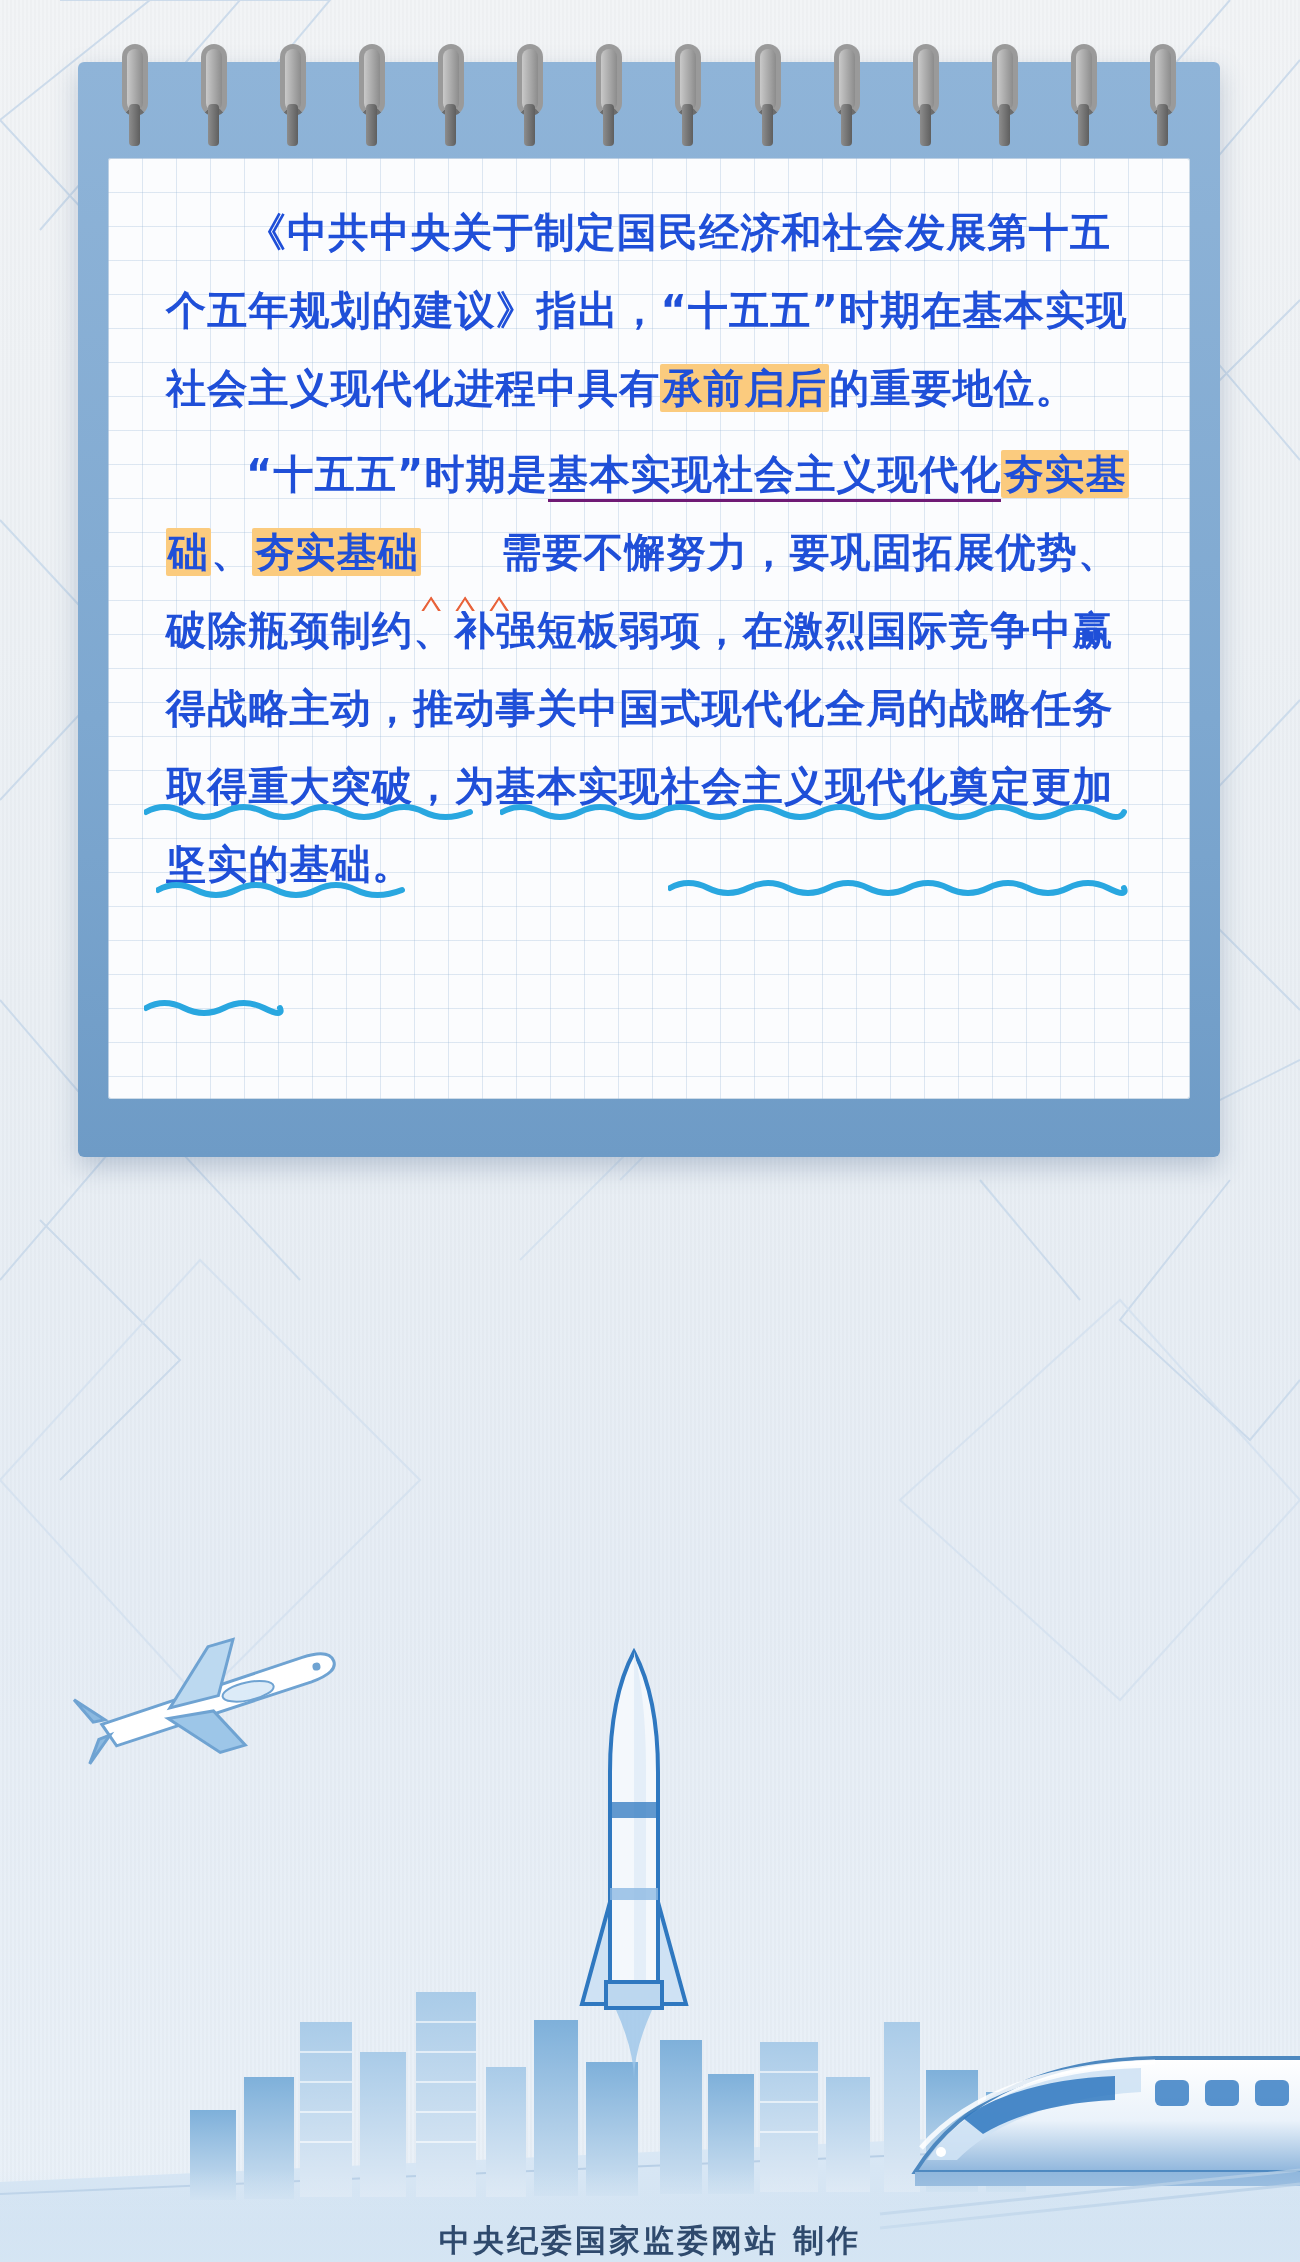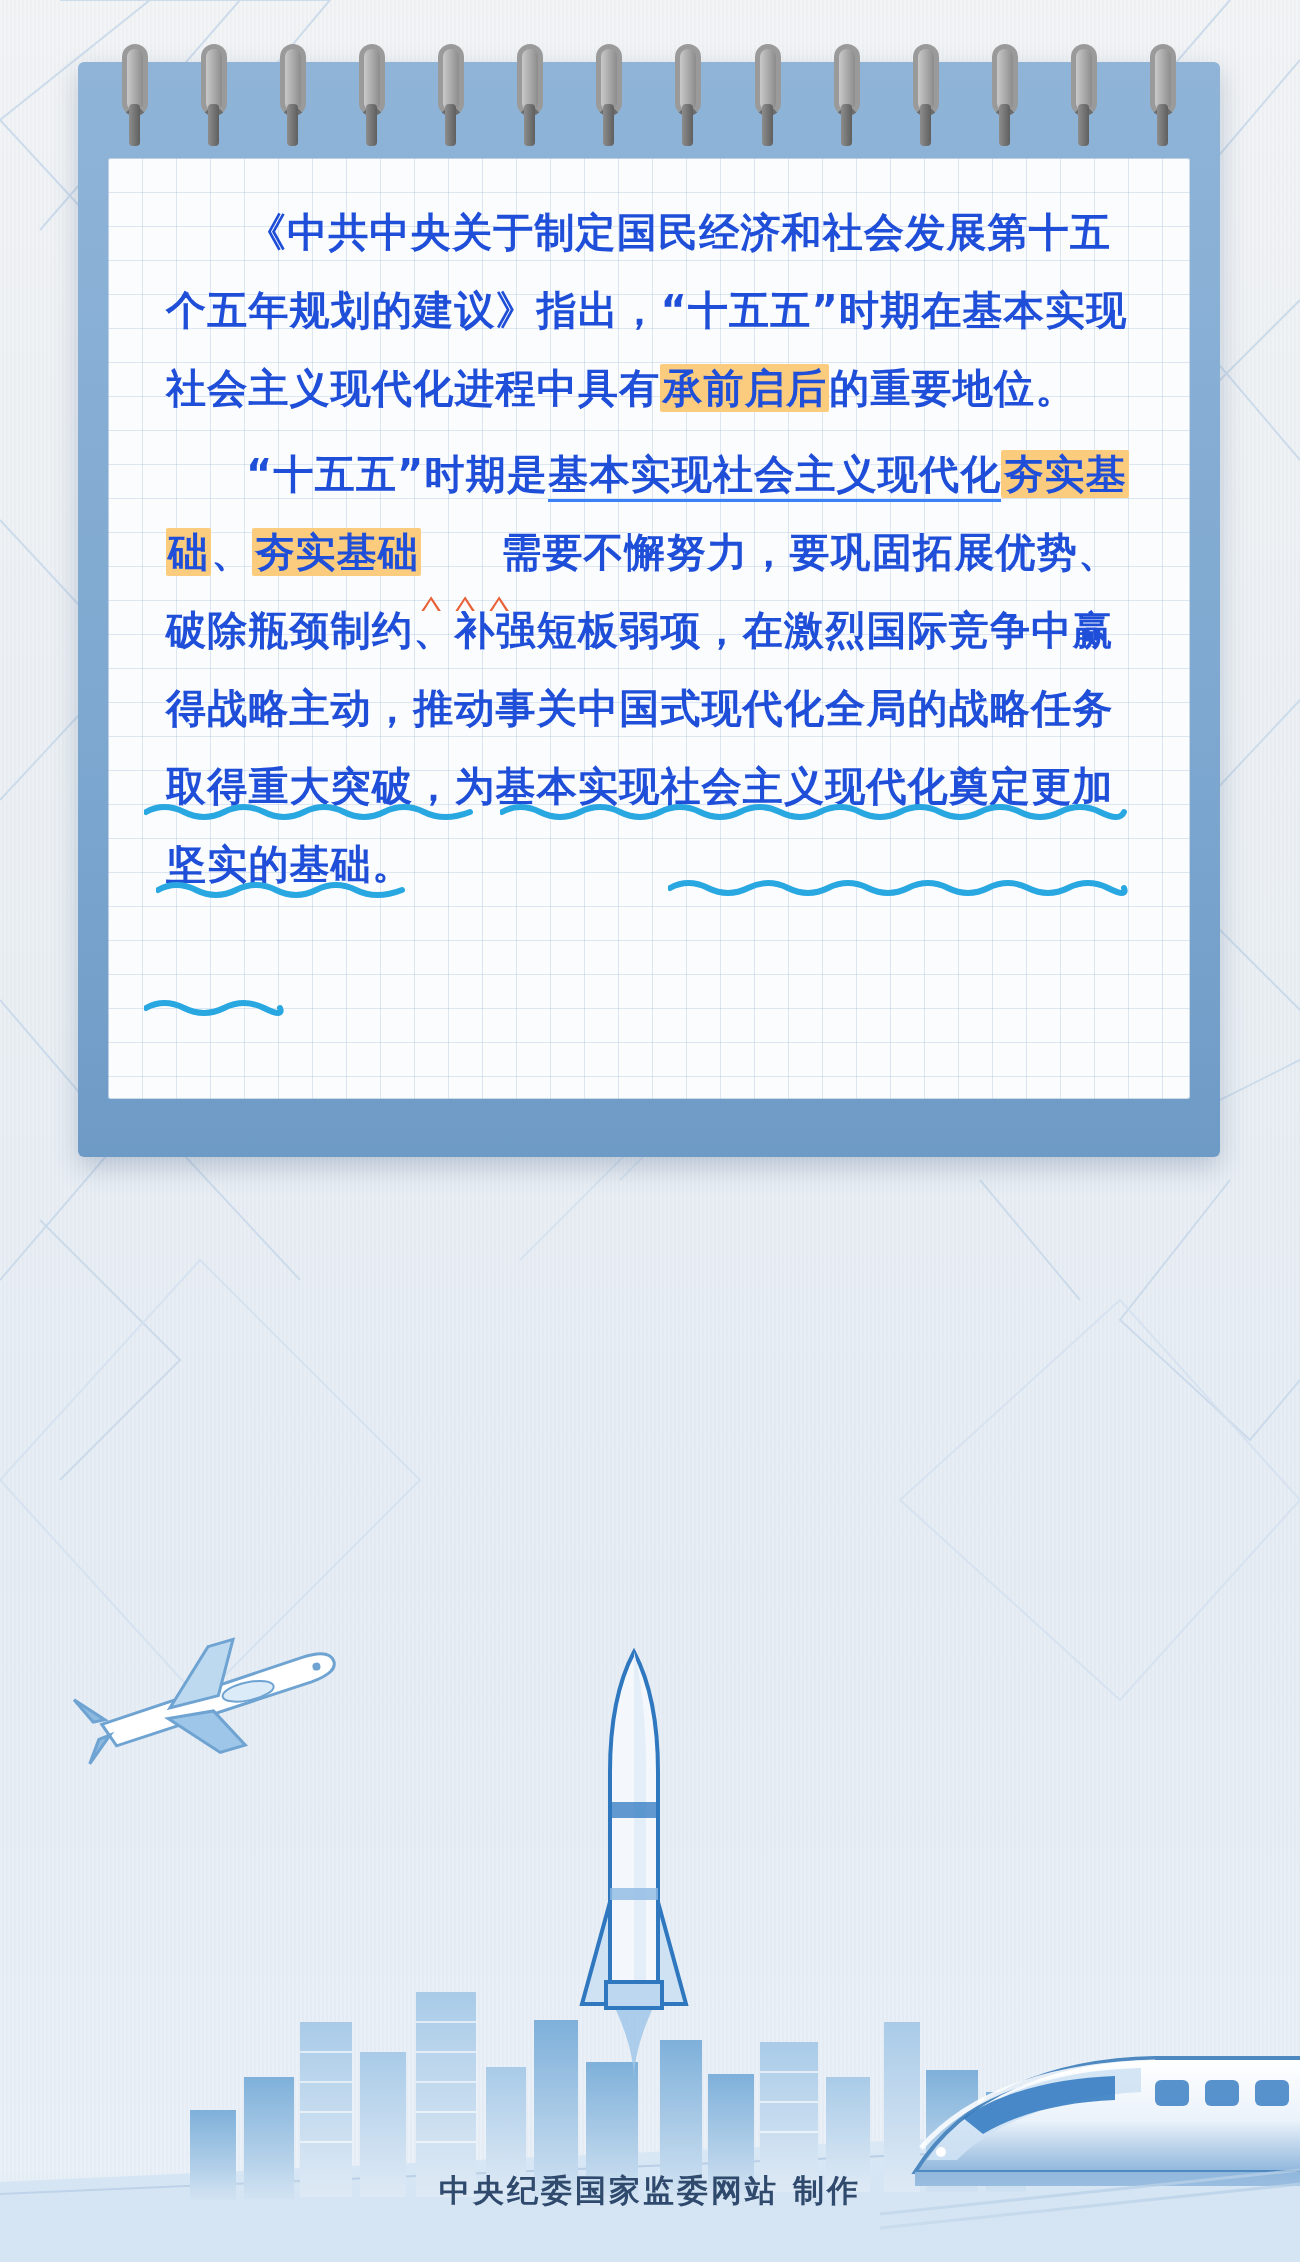--- a/index.html
+++ b/index.html
@@ -79,21 +79,21 @@
   }
   .para{margin:1px 0 8px 0;text-indent:2em;}
   .para:last-child{margin-bottom:0;}
 
   .hl{
     background:#fbcb7e;
     padding:1px 2px;border-radius:2px;
     box-decoration-break:clone;-webkit-box-decoration-break:clone;
   }
   .ul-red{
-    border-bottom:3px solid #3b82f6;
+    border-bottom:3px solid #701a75;
     padding-bottom:2px;
   }
   
   .tri-row{
     display:inline-block;position:relative;
   }
   .tri-marks{
     position:absolute;left:0;bottom:-20px;
     display:flex;gap:14px;
   }
@@ -126,21 +126,21 @@
     pointer-events:none;
   }
   .wave svg{display:block;}
 
   
   .scene{position:absolute;left:0;right:0;bottom:0;height:640px;}
   .scene svg{display:block;width:100%;height:100%;}
 
   .footer-bar{
     position:absolute;left:0;right:0;bottom:0;height:92px;
-    display:flex;align-items:flex-start;justify-content:center;
+    display:flex;align-items:flex-end;justify-content:center;
     background:linear-gradient(180deg,rgba(225,236,246,.0),rgba(214,230,244,.85));
   }
   .footer-text{
     font-family:"DejaVu Sans","Liberation Sans",sans-serif;
     color:#2f4a6d;font-size:31px;letter-spacing:3px;font-weight:700;
   }
 </style>
 </head>
 <body>
 

